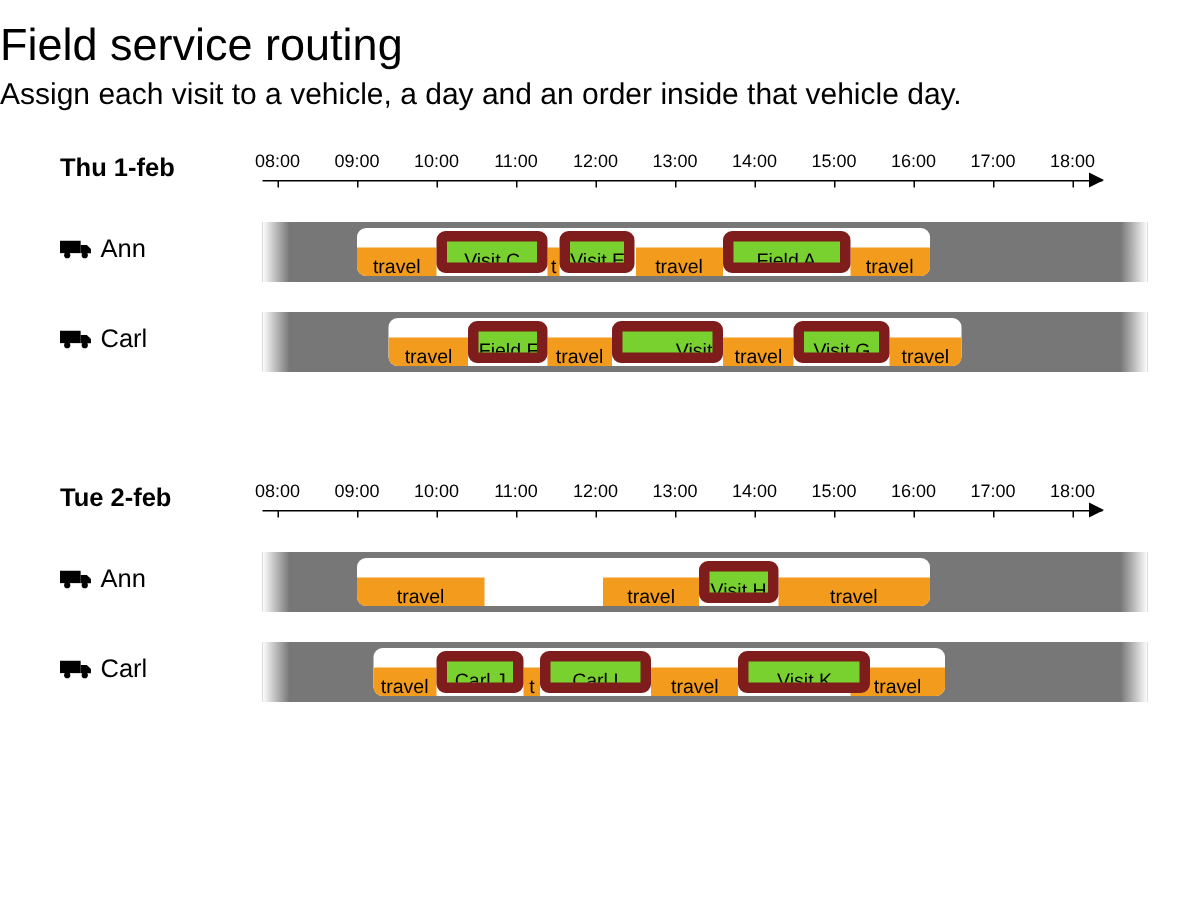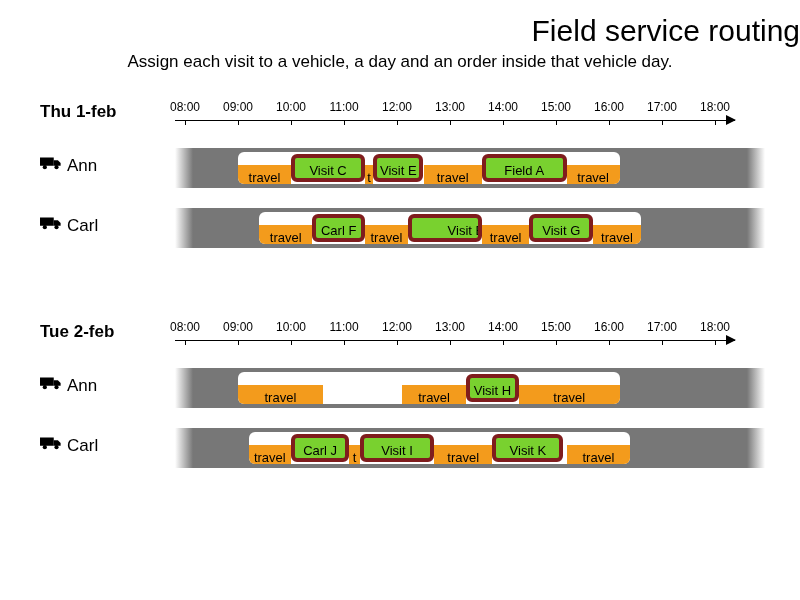--- a/index.html
+++ b/index.html
@@ -5,30 +5,30 @@
   * { box-sizing: border-box; }
   body {
     margin: 0;
     padding: 0;
     width: 800px;
     height: 600px;
     font-family: Arial, Helvetica, sans-serif;
     background: #fff;
     position: relative;
   }
-  .title { text-align: right; font-size: 30px; margin-top: 14px; padding-left: 12px; }
-  .subtitle { text-align: center; font-size: 17px; margin-top: 4px; }
+  .title { text-align: left; font-size: 30px; margin-top: 14px; }
+  .subtitle { font-size: 20px; margin-top: 4px; }
   .day-block { position: absolute; left: 0; width: 800px; }
   .day-label { position: absolute; left: 40px; top: 2px; font-weight: bold; font-size: 17px; }
   .axis { position: absolute; height: 40px; }
   .axis-line { position: absolute; left: 0; right: 0; top: 20px; height: 1px; background: #000; }
   .axis-arrow { position: absolute; right: -1px; top: 15px; width: 0; height: 0; border-top: 5px solid transparent; border-bottom: 5px solid transparent; border-left: 10px solid #000; }
   .tick { position: absolute; top: 20px; width: 1px; height: 5px; background: #000; }
   .tick-label { position: absolute; top: 0; font-size: 12px; transform: translateX(-50%); white-space: nowrap; }
-  .row-label { position: absolute; left: 40px; font-size: 17px; display: flex; gap: 5px; }
+  .row-label { position: absolute; left: 40px; font-size: 17px; display: flex; align-items: center; gap: 5px; }
   .truck-icon { width: 22px; height: 14px; display: inline-block; }
   .lane-outer {
     position: absolute;
     height: 40px;
     background: #777;
   }
   .lane-fade-l, .lane-fade-r {
     position: absolute; top: 0; height: 40px; width: 18px;
   }
   .lane-fade-l { left: 0; background: linear-gradient(to right, #fff, #777); }
@@ -45,21 +45,21 @@
     position: absolute;
     top: 13px;
     height: 21px;
     line-height: 26px;
     font-size: 13px;
     text-align: center;
     white-space: nowrap;
     overflow: hidden;
   }
   .seg.travel { background: #f39b1c; border-radius: 0; }
-  .seg.visit { background: #79d12f; border: 4px solid #7f1d1d; border-radius: 6px; top: 2px; height: 28px; line-height: 26px; z-index: 2; }
+  .seg.visit { background: #79d12f; border: 7px solid #7f1d1d; border-radius: 6px; top: 2px; height: 28px; line-height: 26px; z-index: 2; }
 </style>
 </head>
 <body>
 
 <div class="title">Field service routing</div>
 <div class="subtitle">Assign each visit to a vehicle, a day and an order inside that vehicle day.</div>
 
 <div id="days-container">
     <div class="day-block" style="top: 100px;">
       <div class="day-label">Thu 1-feb</div>
@@ -118,21 +118,21 @@
     <circle cx="7" cy="16" r="3" fill="#000"></circle>
     <circle cx="24" cy="16" r="3" fill="#000"></circle>
   </svg>
         <span>Carl</span>
       </div>
       <div class="lane-outer" style="left: 175px; width: 590px; top: 108px;">
         <div class="lane-fade-l"></div>
         <div class="lane-fade-r"></div>
         <div class="lane-inner" style="left: 84.2px; width: 381.6px;">
           <div class="seg travel" style="left: 0px; width: 53px;">travel</div>
-          <div class="seg visit" style="left: 53px; width: 53px;">Carl F</div>
+          <div class="seg visit" style="left: 53px; width: 53px;">Field F</div>
           <div class="seg travel" style="left: 106px; width: 42.4px;">travel</div>
           <div class="seg visit" style="left: 148.4px; width: 74.2px; padding-left: 36px;">Visit B</div>
           <div class="seg travel" style="left: 222.6px; width: 47.7px;">travel</div>
           <div class="seg visit" style="left: 270.3px; width: 63.6px;">Visit G</div>
           <div class="seg travel" style="left: 333.9px; width: 47.7px;">travel</div>
         </div>
       </div>
     </div>
     <div class="day-block" style="top: 320px;">
       <div class="day-label">Tue 2-feb</div>
@@ -190,20 +190,20 @@
   </svg>
         <span>Carl</span>
       </div>
       <div class="lane-outer" style="left: 175px; width: 590px; top: 108px;">
         <div class="lane-fade-l"></div>
         <div class="lane-fade-r"></div>
         <div class="lane-inner" style="left: 73.6px; width: 381.6px;">
           <div class="seg travel" style="left: 0px; width: 42.4px;">travel</div>
           <div class="seg visit" style="left: 42.4px; width: 58.3px;">Carl J</div>
           <div class="seg travel" style="left: 100.7px; width: 10.6px;">t</div>
-          <div class="seg visit" style="left: 111.3px; width: 74.2px;">Visit I</div>
+          <div class="seg visit" style="left: 111.3px; width: 74.2px;">Carl I</div>
           <div class="seg travel" style="left: 185.5px; width: 58.3px;">travel</div>
-          <div class="seg visit" style="left: 243.8px; width: 71px;">Visit K</div>
+          <div class="seg visit" style="left: 243.8px; width: 88px;">Visit K</div>
           <div class="seg travel" style="left: 318px; width: 63.6px;">travel</div>
         </div>
       </div>
     </div>
   </div>
 
 </body></html>

